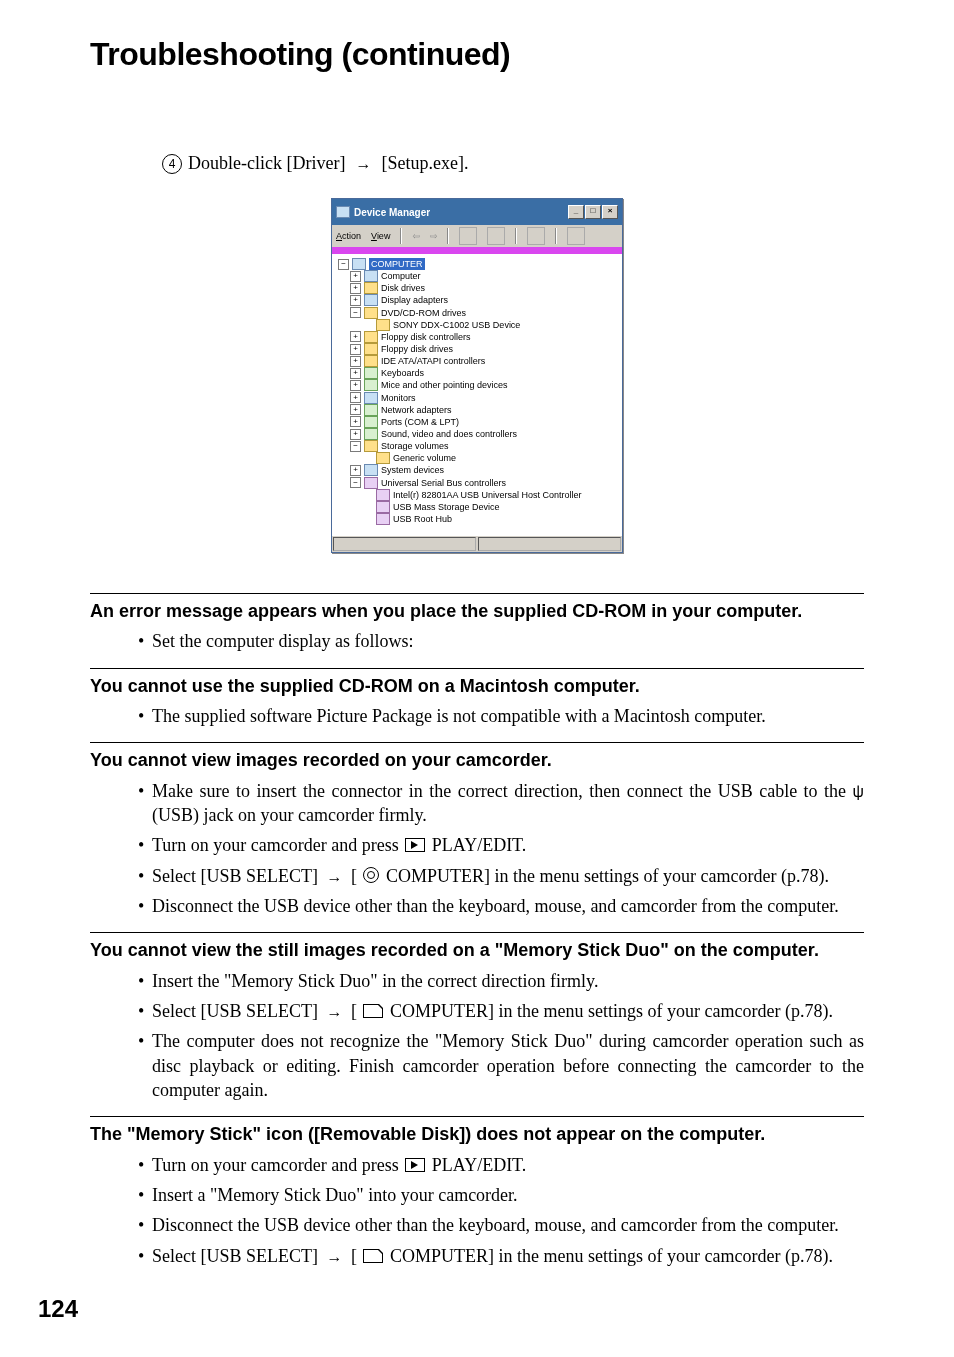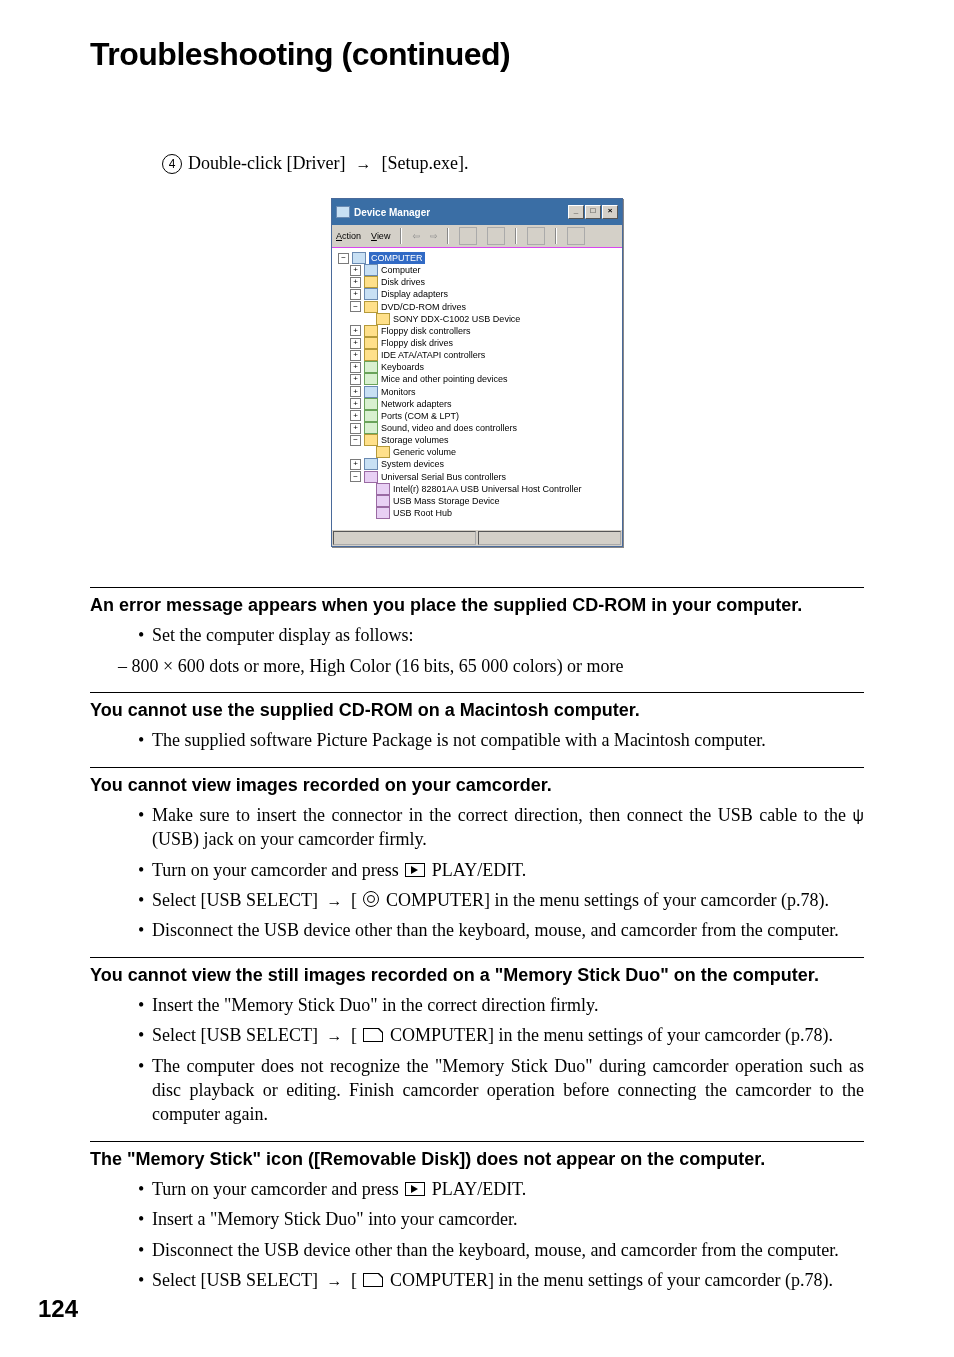--- a/index.html
+++ b/index.html
@@ -76,21 +76,21 @@
     width: 14px; height: 12px;
     background: #d4d0c8;
     border: 1px solid #fff;
     border-right-color:#555; border-bottom-color:#555;
     color:#000; font-size:8px; line-height:10px; text-align:center;
   }
   .dm-menu {
     background: #d4d0c8;
     padding: 2px 4px;
     display:flex; gap:10px; align-items:center;
-    border-bottom:1px solid #d946ef;
+    border-bottom:7px solid #d946ef;
     text-align:center;
   }
   .dm-menu span { text-decoration: underline; text-decoration-color: transparent; }
   .dm-menu .und { text-decoration: underline; }
   .dm-sep { width:1px; height:16px; background:#888; border-right:1px solid #fff; }
   .tb-icon { width:16px; height:16px; background:#d4d0c8; border:1px solid #aaa; display:inline-block;}
   .dm-tree {
     background:#fff;
     padding:4px 6px 10px 6px;
     min-height: 260px;
@@ -340,21 +340,20 @@
           <div></div>
         </div>
   </div>
 </div>
 
 <hr class="section-rule">
 <div class="section-head">An error message appears when you place the supplied CD-ROM in your computer.</div>
 <ul class="bullets">
   <li>Set the computer display as follows:</li>
 </ul>
-<div class="sub">–  800 × 600 dots or more, High Color (16 bits, 65 000 colors) or more</div>
 
 <hr class="section-rule">
 <div class="section-head">You cannot use the supplied CD-ROM on a Macintosh computer.</div>
 <ul class="bullets">
   <li>The supplied software Picture Package is not compatible with a Macintosh computer.</li>
 </ul>
 
 <hr class="section-rule">
 <div class="section-head">You cannot view images recorded on your camcorder.</div>
 <ul class="bullets">

